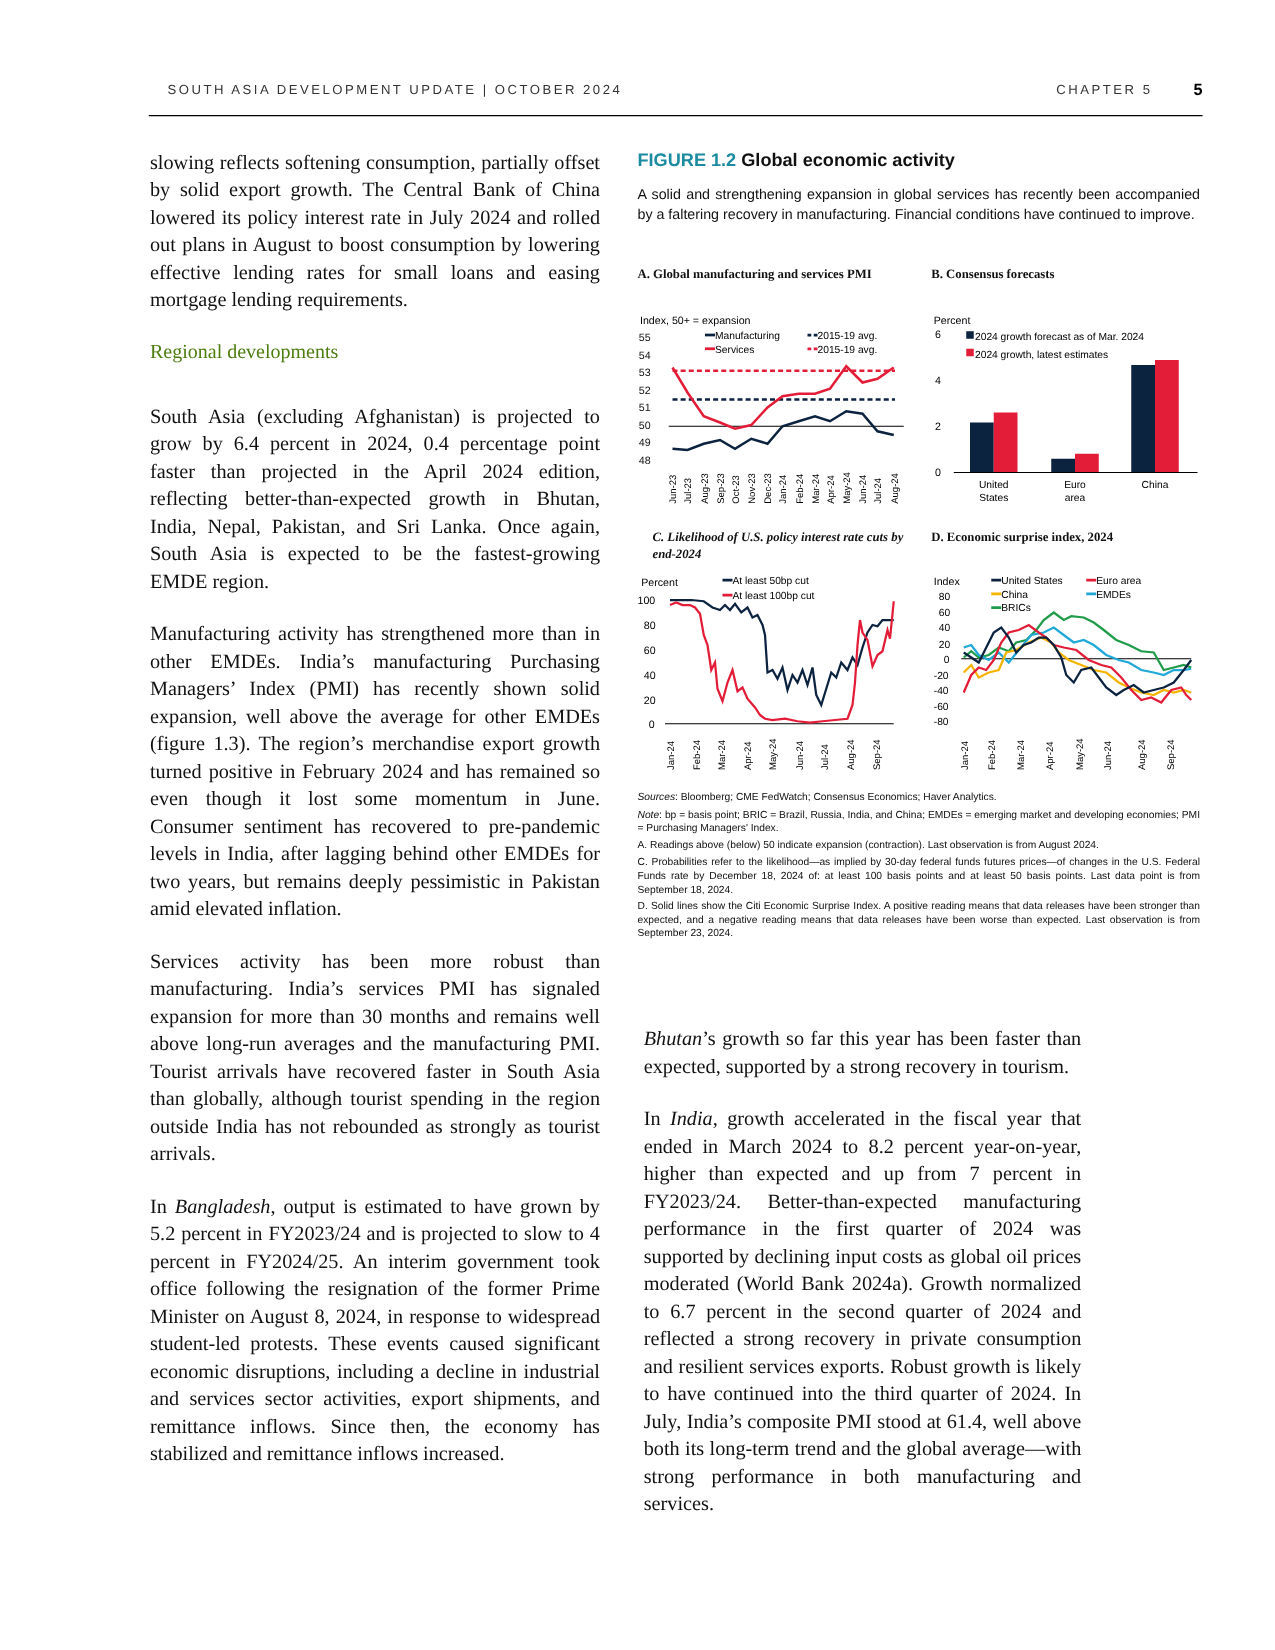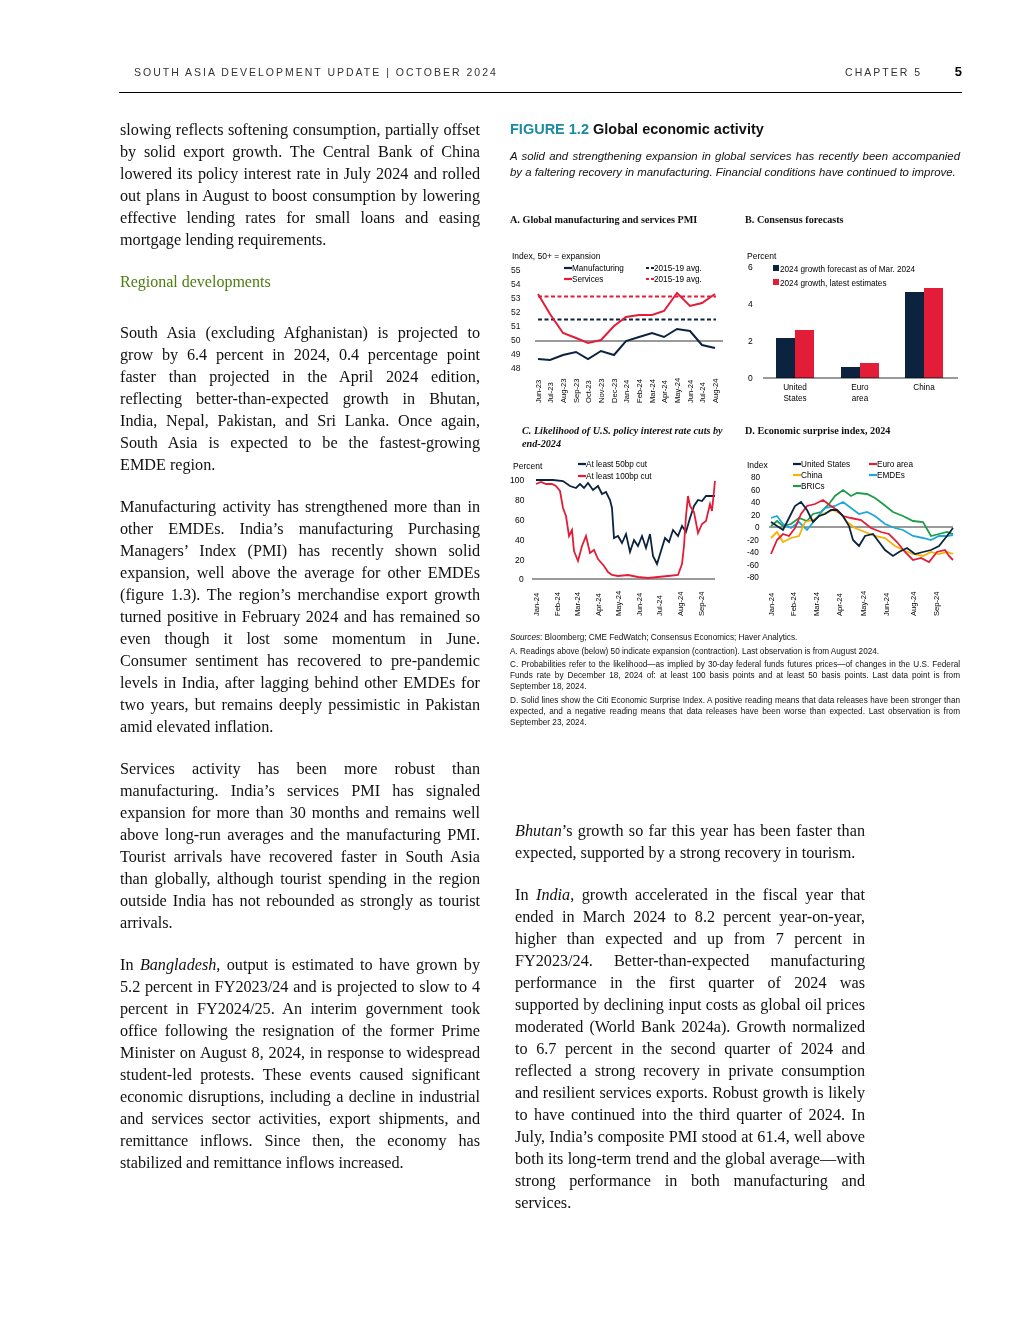--- a/index.html
+++ b/index.html
@@ -10,21 +10,21 @@
   .header .pnum { position: absolute; right: 0; top: 0; font-weight: bold; font-size: 13px; letter-spacing: 0; color: #000; }
   .header-rule { position: absolute; left: 119px; top: 92px; width: 843px; height: 1px; background: #000; }
 
   .col-left { position: absolute; left: 120px; top: 119px; width: 360px; font-family: "Liberation Serif", serif; font-size: 16.2px; line-height: 22px; color: #111; }
   .col-left p { margin: 0 0 20px 0; text-align: justify; }
   .section-head { font-family: Liberation Serif, serif; color: #4d7c0f; font-size: 16px; margin: 7px 0 29px 0; }
 
   .fig { position: absolute; left: 510px; top: 119px; width: 450px; font-family: "Liberation Sans", sans-serif; }
   .fig-title { font-size: 14.5px; font-weight: bold; margin: 2px 0 12px 0; }
   .fig-title .num { color: #1a8ba0; }
-  .fig-sub { font-size: 11.4px; font-style: italic; line-height: 15.5px; text-align: justify; margin-bottom: 28px; color: #111; }
+  .fig-sub { font-size: 11.4px; line-height: 15.5px; text-align: justify; margin-bottom: 28px; color: #111; }
   .panel-title { font-size: 10.2px; font-weight: bold; line-height: 13px; position: absolute; }
   .chart { position: absolute; font-family: "Liberation Sans", sans-serif; }
   .notes { position: absolute; left: 510px; top: 632px; width: 450px; font-family: "Liberation Sans", sans-serif; font-size: 8.2px; line-height: 11px; color: #111; }
   .notes p { margin: 0 0 2.5px 0; text-align: justify; }
 
   .col-right { position: absolute; left: 515px; top: 820px; width: 350px; font-family: "Liberation Serif", serif; font-size: 16.2px; line-height: 22px; color: #111; }
   .col-right p { margin: 0 0 20px 0; text-align: justify; }
   svg text { font-family: "Liberation Sans", sans-serif; }
 </style>
 </head>
@@ -202,20 +202,21 @@
       <text transform="translate(99,160) rotate(-90)">Apr-24</text>
     <text transform="translate(123,160) rotate(-90)">May-24</text>
       <text transform="translate(146,160) rotate(-90)">Jun-24</text>
     <text transform="translate(173,160) rotate(-90)">Aug-24</text>
       <text transform="translate(196,160) rotate(-90)">Sep-24</text>
   </g>
 </svg>
 
 <div class="notes">
   <p><i>Sources</i><span>: Bloomberg; CME FedWatch; Consensus Economics; Haver Analytics.</span></p>
+  <p><i>Note</i><span>: bp = basis point; BRIC = Brazil, Russia, India, and China; EMDEs = emerging market and developing economies; PMI = Purchasing Managers' Index.</span></p>
   <p>A. Readings above (below) 50 indicate expansion (contraction). Last observation is from August 2024.</p>
   <p>C. Probabilities refer to the likelihood—as implied by 30-day federal funds futures prices—of changes in the U.S. Federal Funds rate by December 18, 2024 of: at least 100 basis points and at least 50 basis points. Last data point is from September 18, 2024.</p>
   <p>D. Solid lines show the Citi Economic Surprise Index. A positive reading means that data releases have been stronger than expected, and a negative reading means that data releases have been worse than expected. Last observation is from September 23, 2024.</p>
 </div>
 
 <div class="col-right">
   <p><i>Bhutan</i><span>’s growth so far this year has been faster than expected, supported by a strong recovery in tourism.</span></p>
   <p><span>In </span><i>India</i><span>, growth accelerated in the fiscal year that ended in March 2024 to 8.2 percent year-on-year, higher than expected and up from 7 percent in FY2023/24. Better-than-expected manufacturing performance in the first quarter of 2024 was supported by declining input costs as global oil prices moderated (World Bank 2024a). Growth normalized to 6.7 percent in the second quarter of 2024 and reflected a strong recovery in private consumption and resilient services exports. Robust growth is likely to have continued into the third quarter of 2024. In July, India’s composite PMI stood at 61.4, well above both its long-term trend and the global average—with strong performance in both manufacturing and services.</span></p>
 </div>
 

